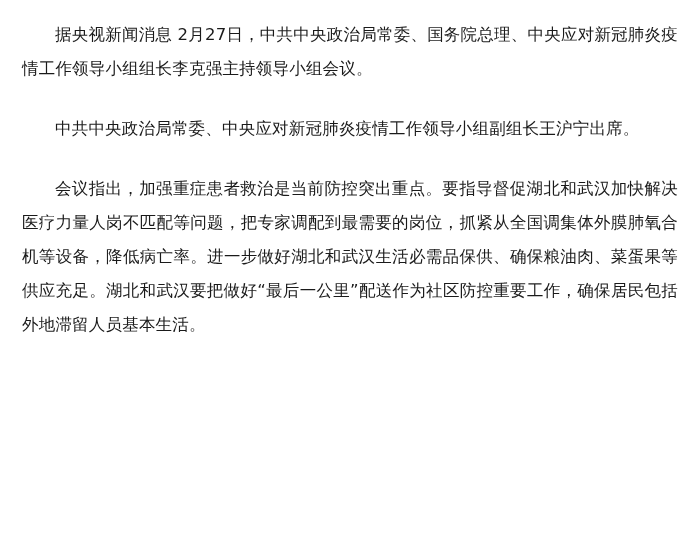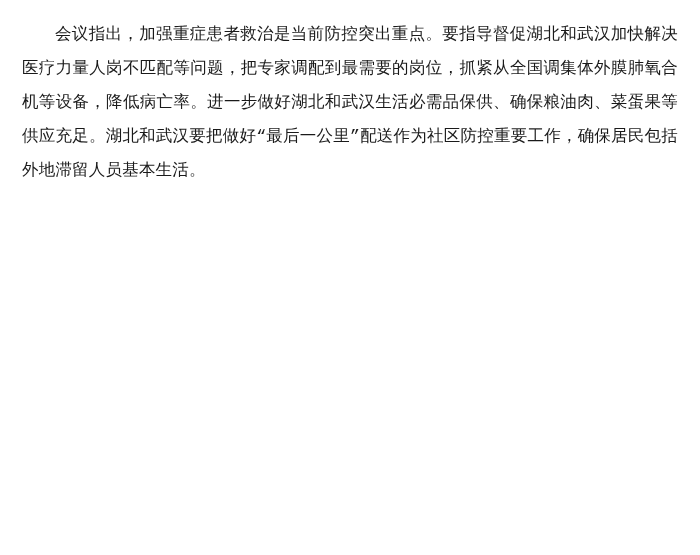--- a/index.html
+++ b/index.html
@@ -25,21 +25,22 @@
     font-size: 16.5px;
     line-height: 34px;
     color: #1a1a1a;
     text-align: justify;
     text-justify: inter-ideograph;
     text-indent: 2em;
     letter-spacing: 0.2px;
   }
   .para:last-child {
     margin-bottom: 8px;
-    font-family: Liberation Mono, monospace;
   }
 </style>
 </head>
 <body>
 
 <div class="article">
+  <p class="para">据央视新闻消息 2月27日，中共中央政治局常委、国务院总理、中央应对新冠肺炎疫情工作领导小组组长李克强主持领导小组会议。</p>
+  <p class="para">中共中央政治局常委、中央应对新冠肺炎疫情工作领导小组副组长王沪宁出席。</p>
   <p class="para">会议指出，加强重症患者救治是当前防控突出重点。要指导督促湖北和武汉加快解决医疗力量人岗不匹配等问题，把专家调配到最需要的岗位，抓紧从全国调集体外膜肺氧合机等设备，降低病亡率。进一步做好湖北和武汉生活必需品保供、确保粮油肉、菜蛋果等供应充足。湖北和武汉要把做好“最后一公里”配送作为社区防控重要工作，确保居民包括外地滞留人员基本生活。</p>
 </div>
 
 </body></html>

